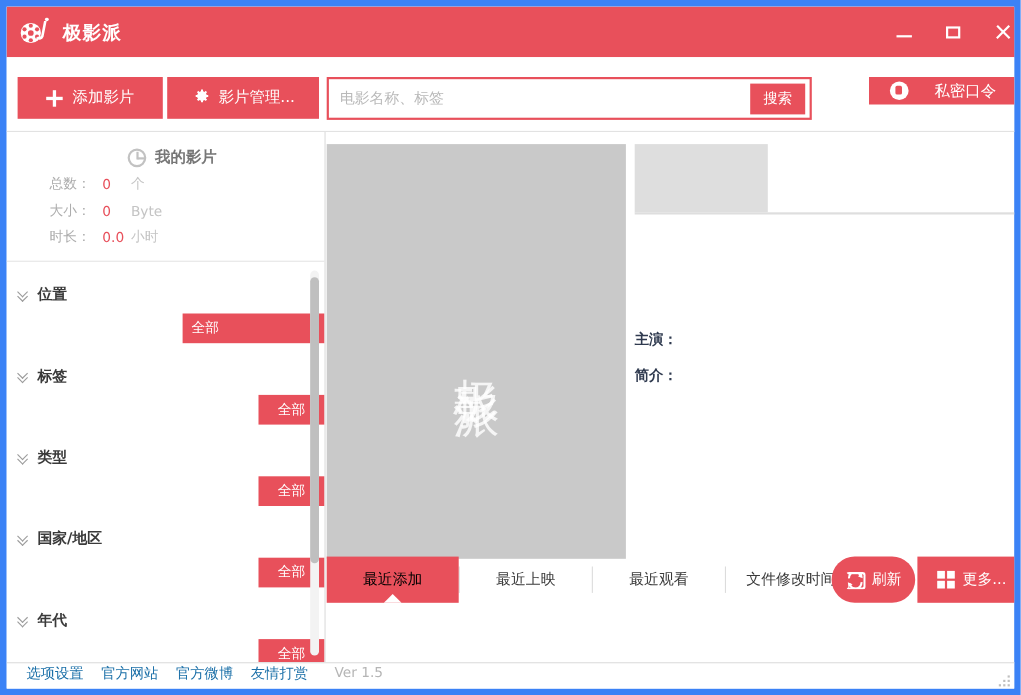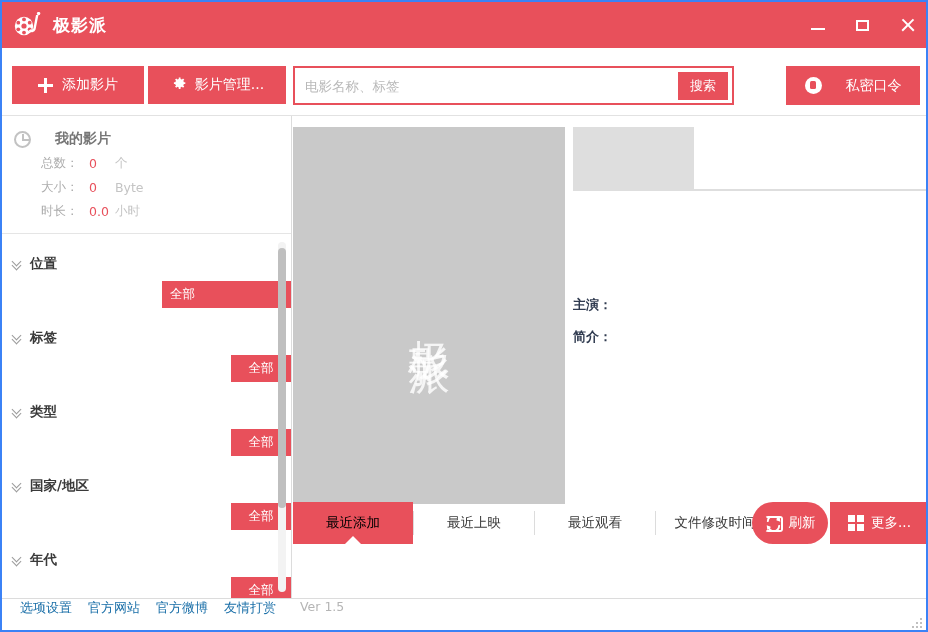--- a/index.html
+++ b/index.html
@@ -5,21 +5,21 @@
   * { box-sizing: border-box; margin: 0; padding: 0; }
   html, body {
     width: 928px; height: 632px;
     font-family: "DejaVu Sans", "Liberation Sans", sans-serif;
     background: #ffffff;
     overflow: hidden;
   }
   #app {
     position: relative;
     width: 928px; height: 632px;
-    border: 2px solid #3b82f6;
+    border: 6px solid #3b82f6;
     background: #ffffff;
     overflow: hidden;
   }
 
   
   .titlebar {
     position: absolute; left: 0; top: 0; width: 928px; height: 46px;
     background: #e8505b;
     display: flex; align-items: center;
   }
@@ -87,21 +87,21 @@
   }
   .search-input::placeholder { color: #b9b9b9; }
   .search-btn {
     width: 50px; height: 28px; margin-right: 4px;
     background: #e8505b; color: #fff; border: none;
     font-size: 13px; cursor: pointer;
     font-family: "DejaVu Sans", "Liberation Sans", sans-serif;
   }
   #btn-secret {
     position: absolute; left: 784px; top: 64px;
-    width: 134px; height: 39px; gap: 24px;
+    width: 134px; height: 25px; gap: 24px;
   }
   .ic-lock {
     width: 17px; height: 17px; border-radius: 50%;
     background: #fff; position: relative; display:inline-block;
   }
   .ic-lock:before {
     content:""; position:absolute; left: 5.5px; top: 4px;
     width: 6px; height: 8px; border-radius: 1.5px; background: #e8505b;
   }
 
@@ -110,21 +110,21 @@
     position: absolute; left: 0; top: 114px;
     width: 290px; height: 482px;
     background: #ffffff;
     border-right: 1px solid #dcdcdc;
   }
   .stats {
     padding: 14px 0 10px 12px;
     border-bottom: 1px solid #e5e5e5;
     height: 118px;
   }
-  .stats-head { display: flex; align-items: center; gap: 24px; }
+  .stats-head { display: flex; align-items: center; gap: 8px; justify-content: center; }
   .ic-pie {
     width: 17px; height: 17px; border-radius: 50%;
     border: 2px solid #c2c2c2; position: relative;
   }
   .ic-pie:before {
     content:""; position: absolute; left: 5.5px; top: 1px;
     width: 2px; height: 7px; background: #c2c2c2;
   }
   .ic-pie:after {
     content:""; position: absolute; left: 6.5px; top: 6.5px;

